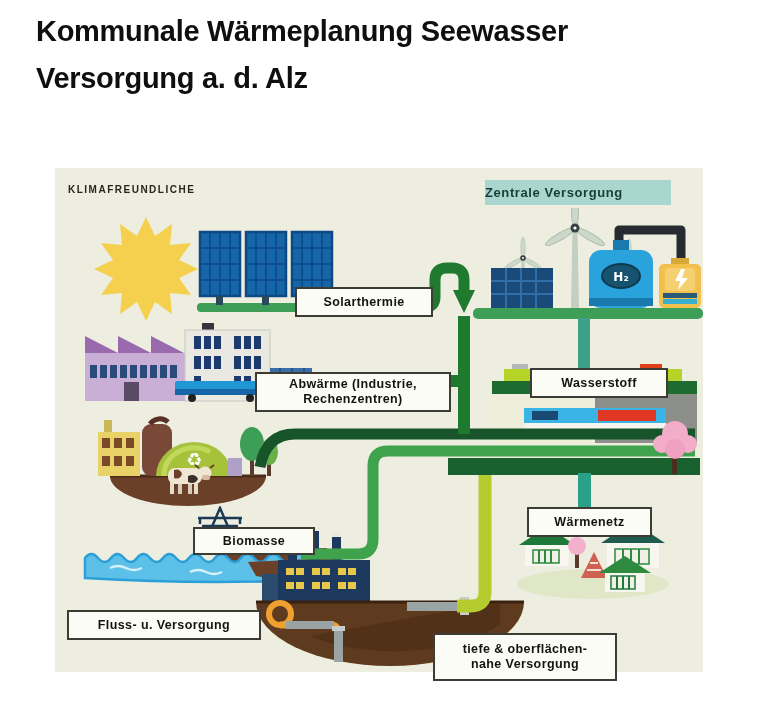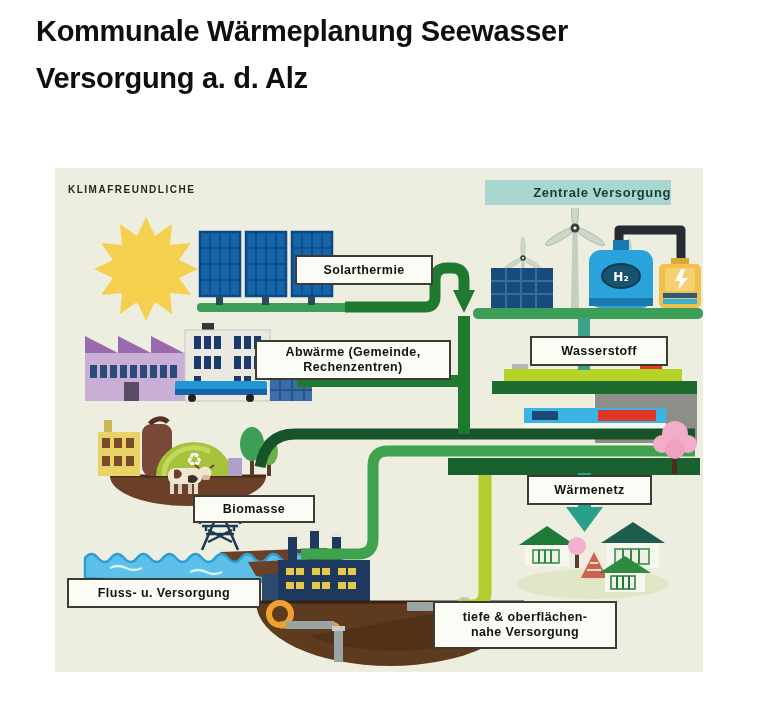--- a/index.html
+++ b/index.html
@@ -5,24 +5,24 @@
   html,body{margin:0;padding:0;background:#ffffff;width:768px;height:703px;overflow:hidden;
     font-family:"Liberation Sans",sans-serif;}
   .abs{position:absolute;}
   #page-title{position:absolute;left:36px;top:8px;font-size:29px;font-weight:700;color:#0f0f0f;
     line-height:47px;letter-spacing:-0.3px;}
   #diagram{position:absolute;left:55px;top:168px;width:648px;height:504px;background:#edeedf;}
   #diag-heading{position:absolute;left:13px;top:12px;font-size:10px;font-weight:800;color:#26261e;
     line-height:20px;letter-spacing:1.5px;z-index:3;}
   #central-supply{position:absolute;left:430px;top:12px;width:186px;height:25px;background:#a9d6ce;
     color:#173d38;font-size:13px;font-weight:700;letter-spacing:0.6px;display:flex;align-items:center;
-    justify-content:flex-end;z-index:3;}
+    justify-content:flex-start;z-index:3;}
   .lbl{position:absolute;background:#fcfcf6;border:2px solid #3c3c34;color:#14140f;
     font-size:12.5px;font-weight:700;letter-spacing:0.4px;line-height:15px;display:flex;
-    flex-direction:column;align-items:center;justify-content:center;text-align:center;z-index:3;}
+    flex-direction:column;align-items:center;justify-content:center;text-align:center;z-index:3;margin-top:32px;}
   .z1{z-index:1;} .z2{z-index:2;} .z3{z-index:3;}
 </style>
 </head>
 <body>
 
 <div id="page-title">
   <div>Kommunale Wärmeplanung Seewasser</div>
   <div>Versorgung a. d. Alz</div>
 </div>
 
@@ -327,21 +327,21 @@
     <circle cx="12" cy="26" r="9" fill="#f2aec8"></circle>
     <circle cx="38" cy="26" r="9" fill="#f2aec8"></circle>
     <circle cx="25" cy="31" r="10" fill="#f0a0c0"></circle>
   </svg>
 
   <div class="lbl" style="left:240px;top:87px;width:134px;height:26px">
     <span>Solarthermie</span>
   </div>
 
   <div class="lbl" style="left:200px;top:172px;width:192px;height:36px">
-    <div><span style="font-weight:800">Abwärme</span><span style="font-weight:600"> (Gemeinde,</span></div>
+    <div><span style="font-weight:800">Abwärme</span><span style="font-weight:600"> (Industrie,</span></div>
     <div style="font-weight:700">Rechenzentren)</div>
   </div>
 
   <div class="lbl" style="left:138px;top:327px;width:118px;height:24px">
     <span>Biomasse</span>
   </div>
 
   <div class="lbl" style="left:475px;top:168px;width:134px;height:26px">
     <span>Wasserstoff</span>
   </div>

